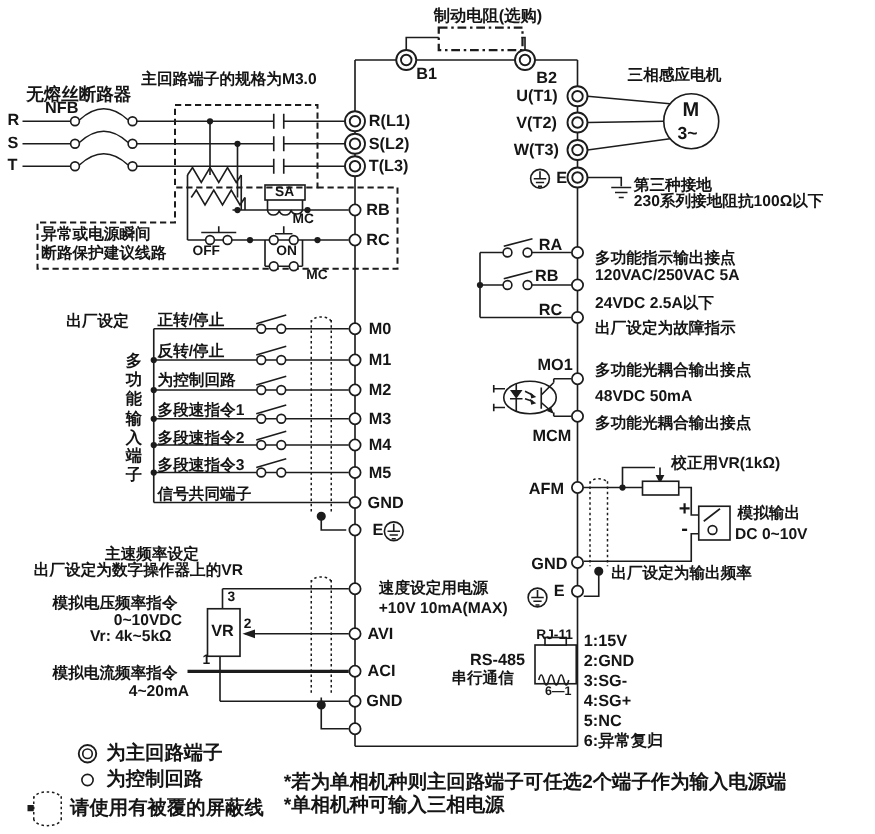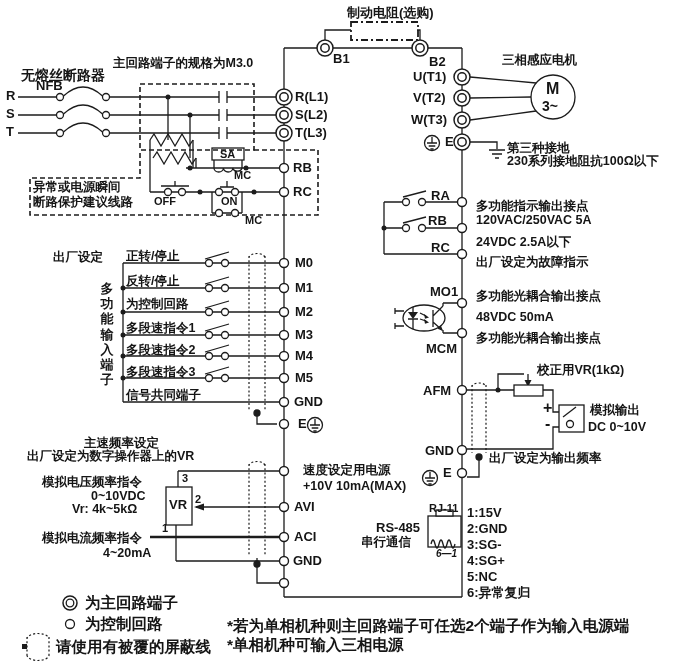--- a/index.html
+++ b/index.html
@@ -4,21 +4,21 @@
 <style>
   html,body{margin:0;padding:0;background:#fff;}
   #page{position:relative;width:700px;height:667px;background:#fff;overflow:hidden;
         font-family:"Liberation Sans","DejaVu Sans",sans-serif;}
   #art{position:absolute;left:0;top:0;}
   .lb{position:absolute;font-size:12.5px;line-height:1.15;font-weight:bold;color:#151515;white-space:nowrap;}
   .t13{font-size:13px;}
   .t14{font-size:14px;}
   .t15{font-size:15.5px;}
   .s11{font-size:11px;text-align:right;}
-  .s10{font-size:10px;font-style:italic;}
+  .s10{font-size:10px;}
   .t16{font-size:16px;}
   .vtext{width:16px;white-space:normal;word-break:break-all;line-height:15.2px;text-align:center;font-size:13px;}
 </style>
 </head>
 <body>
 
 <div id="page">
 
 <svg id="art" width="700" height="667" viewBox="0 0 700 667" fill="none" stroke="#1c1c1c" stroke-width="1.3">
 

